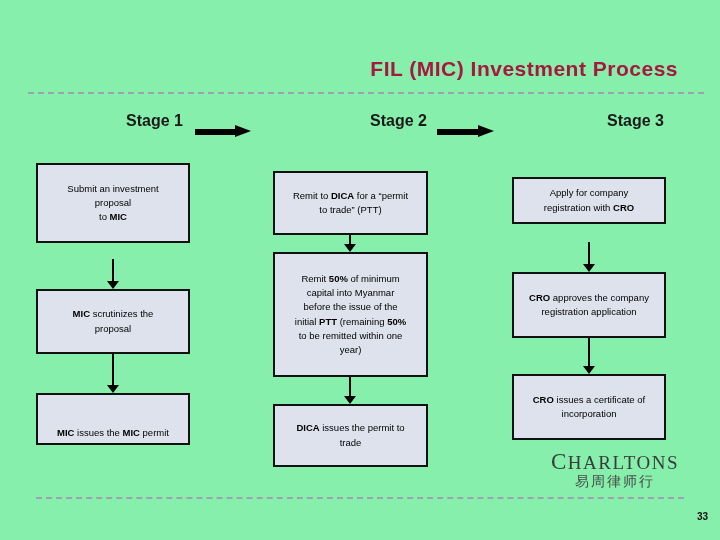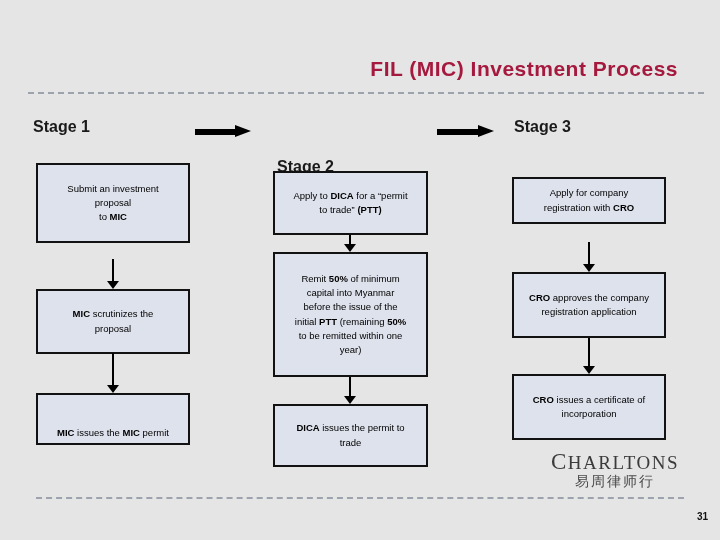--- a/index.html
+++ b/index.html
@@ -1,21 +1,21 @@
 <!DOCTYPE html>
 <html><head>
 <meta charset="utf-8">
 <style>
   * { margin: 0; padding: 0; box-sizing: border-box; }
   html, body { background: #fff; }
   .slide {
     position: relative;
     width: 720px;
     height: 540px;
-    background: #e5e5e5;
+    background: #86efac;
     font-family: "Liberation Sans", sans-serif;
     overflow: hidden;
   }
   .title {
     position: absolute;
     top: 57px;
     right: 42px;
     font-size: 21px;
     font-weight: bold;
     letter-spacing: 0.5px;
@@ -23,29 +23,29 @@
   }
   .divider {
     position: absolute;
     border-top: 2px dashed #9CA3AD;
     height: 0;
   }
   .divider.top { left: 28px; top: 92px; width: 676px; }
   .divider.bottom { left: 36px; top: 497px; width: 648px; }
   .stage-header {
     position: absolute;
-    top: 118px;
+    top: 112px;
     width: 150px;
-    text-align: left;
+    text-align: right;
     font-size: 16px;
     font-weight: bold;
     color: #1a1a1a;
   }
   .stage-header.s1 { left: 33px; }
-  .stage-header.s2 { left: 277px; margin-top: 40px; }
+  .stage-header.s2 { left: 277px; }
   .stage-header.s3 { left: 514px; }
   .harrow { position: absolute; height: 13px; top: 125px; }
   .harrow .shaft { position: absolute; left: 0; right: 14px; top: 4px; height: 6px; background: #000; }
   .harrow .head {
     position: absolute; right: 0; top: 0; width: 0; height: 0;
     border-left: 16px solid #000;
     border-top: 6.5px solid transparent;
     border-bottom: 6.5px solid transparent;
   }
   .harrow.a1 { left: 195px; width: 56px; }
@@ -146,21 +146,21 @@
     </div>
   <div class="varrow v1b">
     <div class="shaft"></div>
     <div class="head"></div>
   </div>
   <div class="pbox c1c">
       <div><span style="font-weight: bold;">MIC</span><span> issues the </span><span style="font-weight: bold;">MIC</span><span> permit</span></div>
     </div>
 
   <div class="pbox c2a">
-      <div><span>Apply to </span><span style="font-weight: bold;">DICA</span><span> for a “permit</span><br><span>to trade” </span><span style="font-weight: bold;">(PTT)</span></div>
+      <div><span>Remit to </span><span style="font-weight: bold;">DICA</span><span> for a “permit</span><br><span>to trade” </span><span style="font-weight: normal;">(PTT)</span></div>
     </div>
   <div class="varrow v2a">
     <div class="shaft"></div>
     <div class="head"></div>
   </div>
   <div class="pbox c2b">
       <div><span>Remit </span><span style="font-weight: bold;">50%</span><span> of minimum</span><br><span>capital into Myanmar</span><br><span>before the issue of the</span><br><span>initial </span><span style="font-weight: bold;">PTT</span><span> (remaining </span><span style="font-weight: bold;">50%</span><br><span>to be remitted within one</span><br><span>year)</span></div>
     </div>
   <div class="varrow v2b">
     <div class="shaft"></div>
@@ -187,15 +187,15 @@
   <div class="pbox c3c">
       <div><span style="font-weight: bold;">CRO</span><span> issues a certificate of</span><br><span>incorporation</span></div>
     </div>
 
   <div class="logo">
     <div class="logo-name">CHARLTONS</div>
     <div class="logo-cn">易周律师行</div>
   </div>
 
   <div class="divider bottom"></div>
-  <div class="page-number">31</div>
+  <div class="page-number">33</div>
 
 </div>
 
 </body></html>

